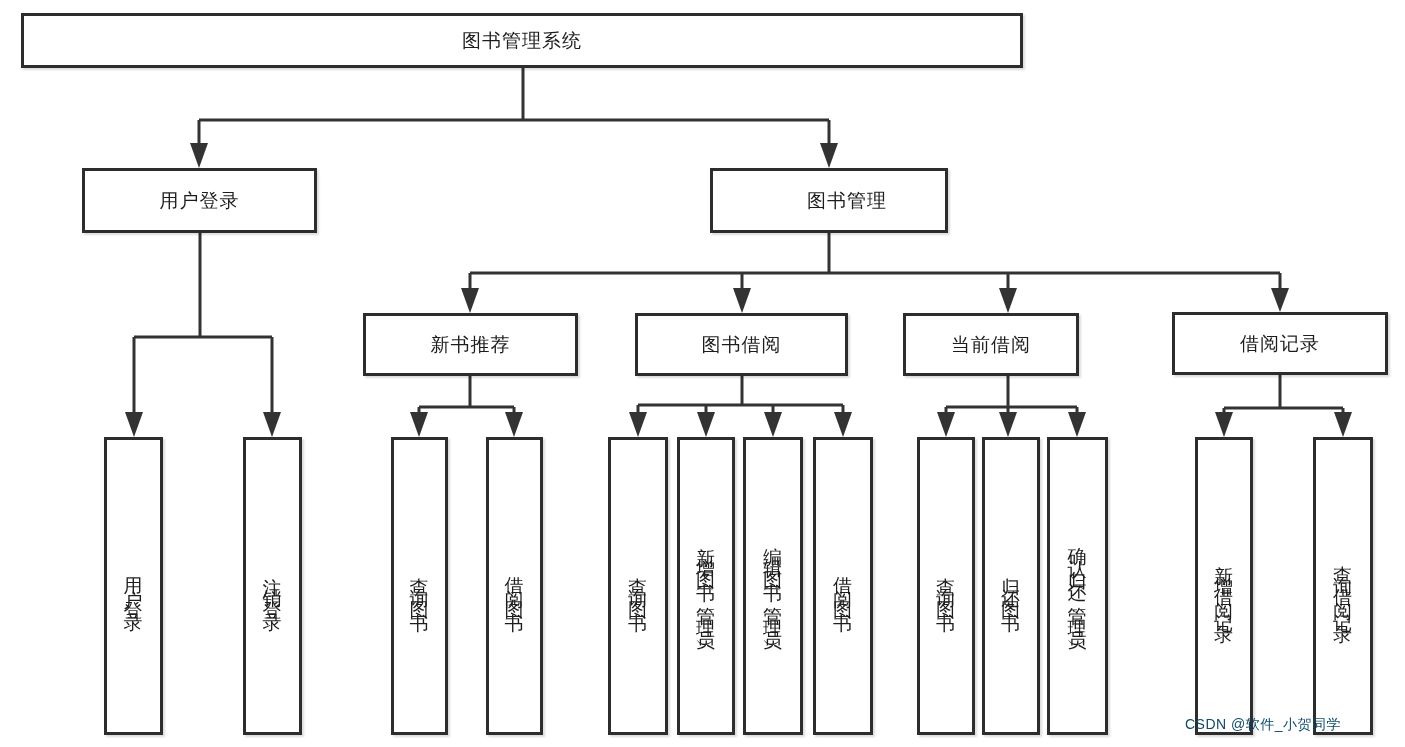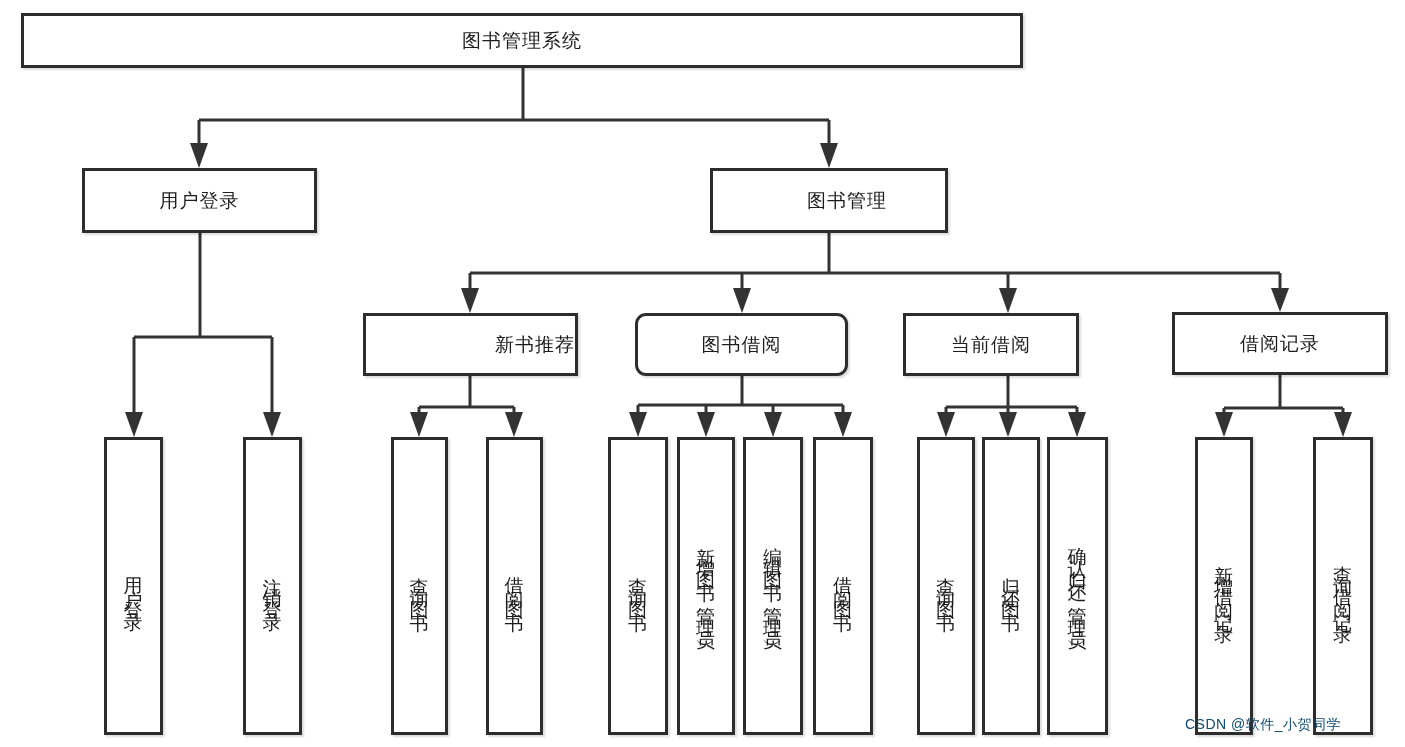--- a/index.html
+++ b/index.html
@@ -18,22 +18,22 @@
   .vnode .vtext {
     writing-mode:vertical-rl; text-orientation:mixed;
     letter-spacing:12px; font-size:19px; line-height:1;
   }
   
   .b-root  { left:21px;  top:13px;  width:1002px; height:55px; }
   
   .b-l2-0  { left:82px;  top:168px; width:235px; height:65px; }
   .b-l2-1  { left:710px; top:168px; width:238px; height:65px;padding-left:36px; }
   
-  .b-l3-0  { left:363px;  top:313px; width:215px; height:63px;justify-content:flex-end; }
-  .b-l3-1  { left:635px;  top:313px; width:213px; height:63px;border-radius:11px; }
+  .b-l3-0  { left:363px;  top:313px; width:215px; height:63px; }
+  .b-l3-1  { left:635px;  top:313px; width:213px; height:63px; }
   .b-l3-2  { left:903px;  top:313px; width:176px; height:63px; }
   .b-l3-3  { left:1172px; top:312px; width:216px; height:63px; }
   
   .leaf { top:437px; height:298px; }
   .b-lf-0  { left:104px;  width:59px; }
   .b-lf-1  { left:243px;  width:59px; }
   .b-lf-2  { left:391px;  width:57px; }
   .b-lf-3  { left:486px;  width:57px; }
   .b-lf-4  { left:608px;  width:60px; }
   .b-lf-5  { left:677px;  width:58px; }

